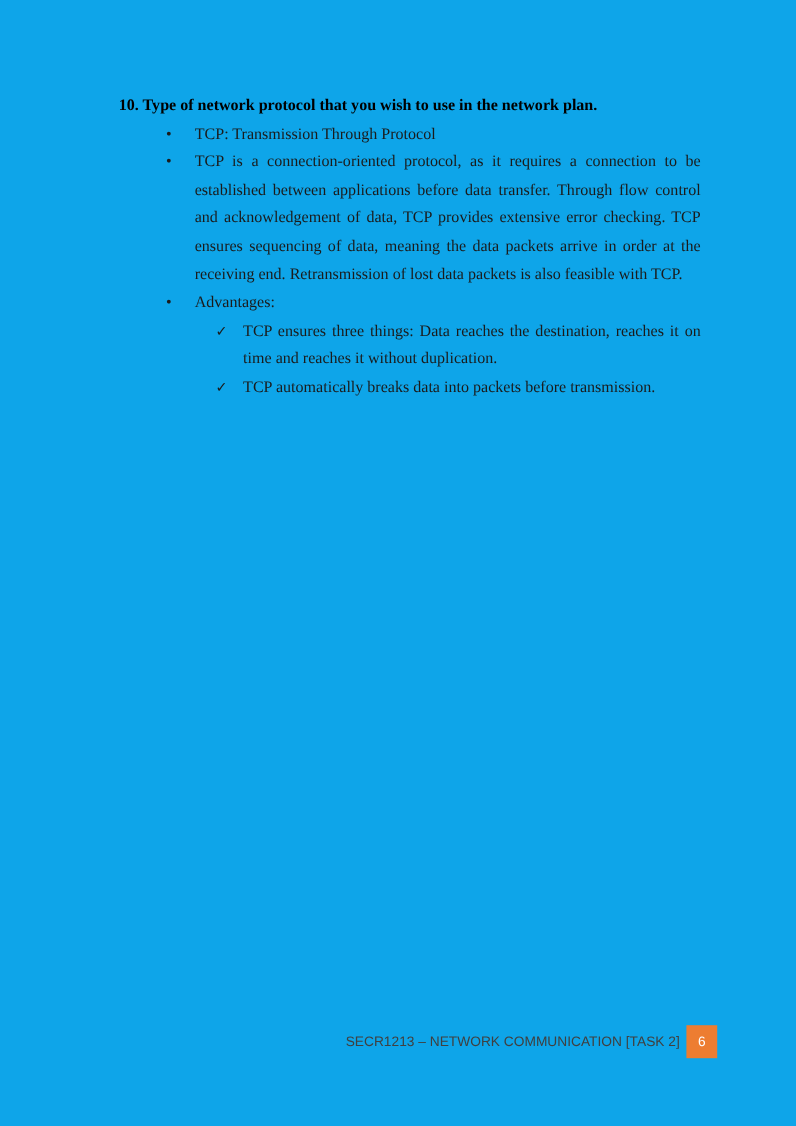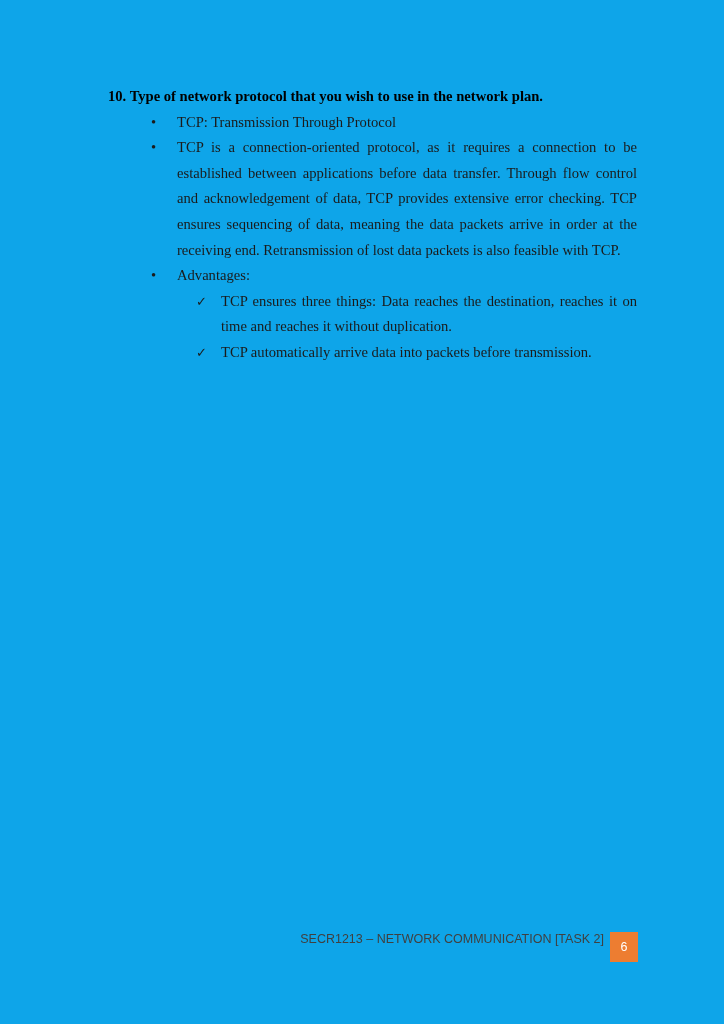--- a/index.html
+++ b/index.html
@@ -52,24 +52,24 @@
   }
   .itext {
     flex: 1 1 auto;
   }
   .justify {
     text-align: justify;
   }
   .footer {
     position: absolute;
     top: 932px;
-    right: 86px;
+    right: 72px;
     height: 30px;
     display: flex;
-    align-items: flex-start;
+    align-items: center;
     gap: 6px;
     font-family: "Liberation Sans", sans-serif;
   }
   .footer-text {
     font-size: 12.5px;
     color: #404040;
     white-space: nowrap;
   }
   .page-badge {
     width: 28px;
@@ -105,21 +105,21 @@
       <div class="itext">Advantages:</div>
     </div>
 
     <div class="sub-item">
       <span class="marker">✓</span>
       <div class="itext justify">TCP ensures three things: Data reaches the destination, reaches it on time and reaches it without duplication.</div>
     </div>
 
     <div class="sub-item">
       <span class="marker">✓</span>
-      <div class="itext">TCP automatically arrive data into packets before transmission.</div>
+      <div class="itext">TCP automatically breaks data into packets before transmission.</div>
     </div>
 
   </div>
 
   <div class="footer">
     <span class="footer-text" style="color: rgb(64, 64, 64);">SECR1213 – NETWORK COMMUNICATION [TASK 2]</span>
     <span class="page-badge" style="background: rgb(237, 125, 49);">6</span>
   </div>
 
 </div>

